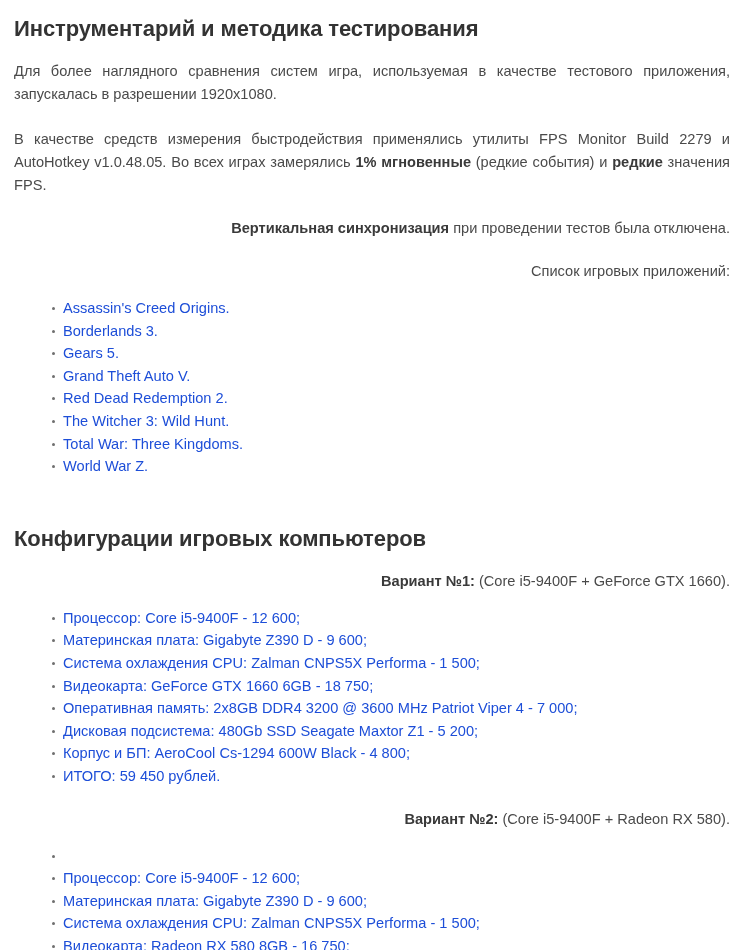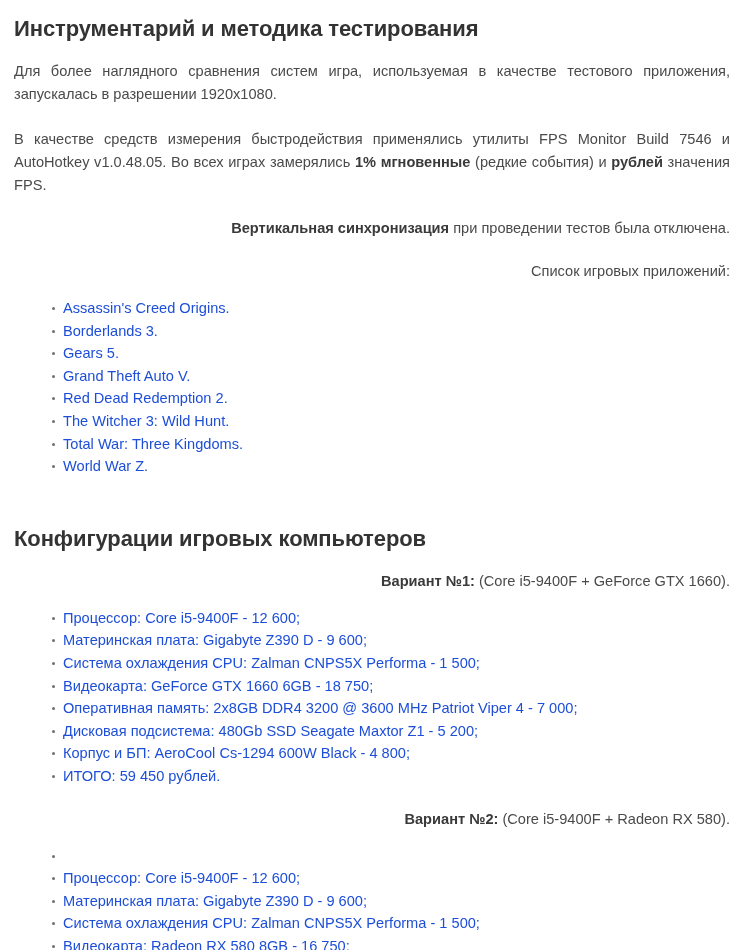--- a/index.html
+++ b/index.html
@@ -83,21 +83,21 @@
 
   <div class="sp-18"></div>
 
   <p class="para">
     <span>Для более наглядного сравнения систем игра, используемая в качестве тестового приложения, запускалась в разрешении 1920x1080.</span>
   </p>
 
   <div class="sp-22"></div>
 
   <p class="para">
-    <span>В качестве средств измерения быстродействия применялись утилиты FPS Monitor Build 7546 и AutoHotkey v1.0.48.05. Во всех играх замерялись </span><b>1% мгновенные</b><span> (редкие события) и </span><b>рублей</b><span> значения FPS.</span>
+    <span>В качестве средств измерения быстродействия применялись утилиты FPS Monitor Build 2279 и AutoHotkey v1.0.48.05. Во всех играх замерялись </span><b>1% мгновенные</b><span> (редкие события) и </span><b>редкие</b><span> значения FPS.</span>
   </p>
 
   <div class="sp-20"></div>
 
   <p class="para no-justify">
     <b>Вертикальная синхронизация</b><span> при проведении тестов была отключена.</span>
   </p>
 
   <div class="sp-20"></div>
 

